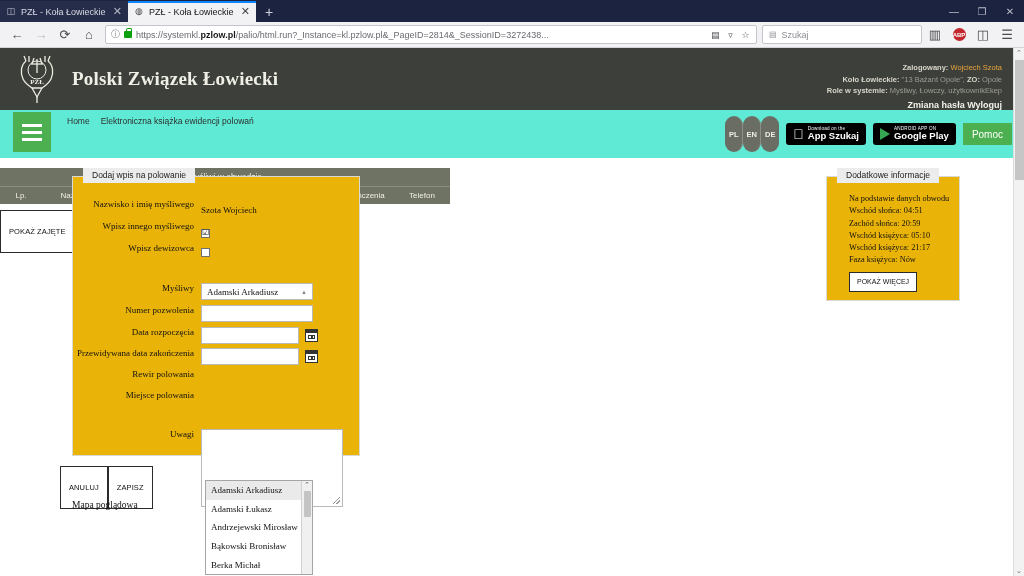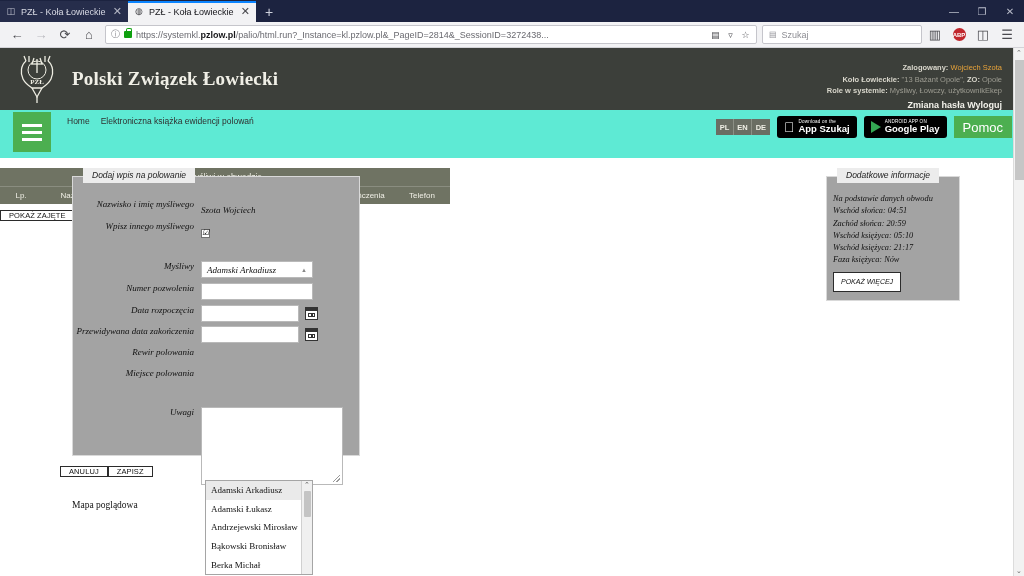--- a/index.html
+++ b/index.html
@@ -127,53 +127,54 @@
     padding: 6px 0 0 16px; gap: 11px;
   }
   .crumb { font-size: 8.5px; color: #2f2f2f; }
   .crumb.home { color: #2f2f2f; }
   .toprightnav {
     position: absolute; right: 12px; top: 6px; display: flex;
     align-items: center; gap: 7px;
   }
   .langs { display: flex; }
   .lang {
-    width: 18px; height: 16px; background: #6a6d63; color: #f0efe6;
+    width: 18px; height: 36px; background: #6a6d63; color: #f0efe6;
     font-size: 7.5px; font-weight: bold; display: flex;
     align-items: center; justify-content: center;
     border-right: 1px solid #8c8f85;
+    border-radius: 9px;
   }
   .lang:last-child { border-right: none; }
   .storebadge {
     height: 22px; background: #000; border-radius: 3px; color: #fff;
     display: flex; align-items: center; gap: 4px; padding: 0 7px;
   }
   .storebadge .sb-txt { line-height: 1.05; }
   .storebadge .sb-small { font-size: 4.6px; display: block; letter-spacing: .2px; }
   .storebadge .sb-big { font-size: 9.5px; font-weight: bold; display: block; }
   .apple { font-size: 14px; line-height: 1; }
   .playtri {
     width: 0; height: 0; border-left: 10px solid #34a853;
     border-top: 6px solid transparent; border-bottom: 6px solid transparent;
   }
   .pomoc {
-    height: 22px; background: #4caf50; color: #fff; font-size: 13px;
+    height: 22px; background: #4caf50; color: #fff; font-size: 10px;
     display: flex; align-items: center; padding: 8px 9px;
   }
 
   .notice {
     text-align: center; font-family: "Liberation Serif", serif;
     font-size: 9.2px; color: #1b1b1b; line-height: 1.5; margin-top: -8px;
     padding: 0 120px;
   }
 
   
   .content { position: relative; margin-top: 10px; height: 350px; }
 
-  .panel { position: absolute; border: 1px solid #d9d9d9; background: #a3a3a3; font-style: italic; }
+  .panel { position: absolute; border: 1px solid #d9d9d9; background: #eab308; }
   .panel-title {
     position: absolute; top: -9px; left: 10px; background: #ececec;
     font-size: 8.5px; color: #222; padding: 2px 9px 3px;
   }
 
   .form-panel { left: 72px; top: 8px; width: 288px; height: 280px; }
   .form-row {
     display: flex; align-items: flex-start; margin-bottom: 4px;
     font-family: "Liberation Serif", serif;
   }
@@ -255,27 +256,27 @@
     background: #6f7363; color: #f0efe6; font-size: 8.5px; text-align: center;
     padding: 4px 0; border-bottom: 1px solid #8a8d80;
   }
   .tbl-head { background: #6f7363; display: flex; padding: 4px 0; }
   .tbl-head div {
     color: #f0efe6; font-size: 8px; text-align: center;
   }
   .btnrow { display: flex; gap: 6px; margin-top: 6px; }
   .obtn {
     border: 1px solid #2b2b2b; background: #fff; color: #111;
-    font-size: 7.5px; padding: 0 8px; letter-spacing: .1px;
+    font-size: 7.5px; padding: 16px 8px; letter-spacing: .1px;
   }
 
   .info-panel { left: 826px; top: 8px; width: 134px; height: 125px; }
   .info-body {
     padding: 16px 0 0 6px; font-family: "Liberation Serif", serif;
-    font-size: 8.3px; color: #111; line-height: 1.48;
+    font-size: 8.3px; color: #111; line-height: 1.48; margin-left: 16px;
   }
   .pokazwiecej {
     border: 1px solid #2b2b2b; background: #fff; color: #111;
     font-size: 7px; padding: 4px 7px; margin-top: 5px;
     display: inline-block; font-family: "Liberation Sans", sans-serif;
   }
 
   .bottom-actions {
     position: absolute; left: 60px; top: 298px; display: flex; gap: 0;
   }
@@ -434,20 +435,26 @@
           </div>
         </div>
 
         <div class="form-row">
           <div class="form-label">Wpisz innego myśliwego</div>
           <div class="form-field">
             <span class="chk">☑</span>
           </div>
         </div>
 
+        <div class="form-row">
+          <div class="form-label">Wpisz dewizowca</div>
+          <div class="form-field">
+            <span class="chk"></span>
+          </div>
+        </div>
 
         <div class="form-row" style="margin-top:22px">
           <div class="form-label">Myśliwy</div>
           <div class="form-field">
             <div class="selbox">
               <span>Adamski Arkadiusz</span>
               <span class="caret-up">▲</span>
             </div>
           </div>
         </div>

